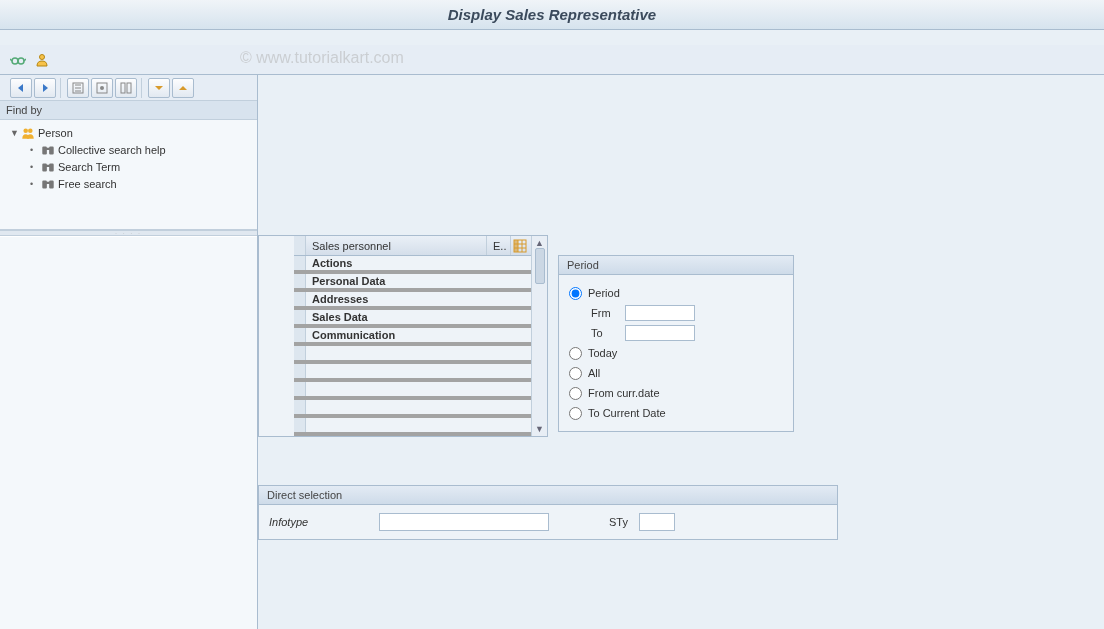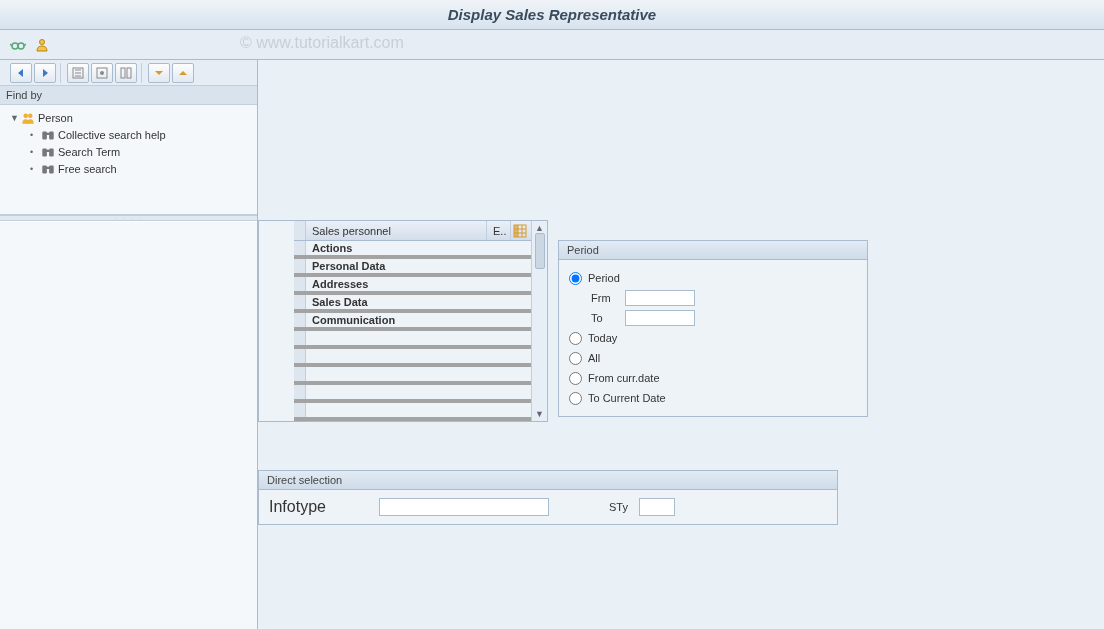--- a/index.html
+++ b/index.html
@@ -1,21 +1,21 @@
 <!DOCTYPE html>
 <html><head>
   <meta charset="utf-8">
   <style>
     * { box-sizing: border-box; margin: 0; padding: 0; font-family: Arial, Helvetica, sans-serif; }
     body { background: #e9f0f6; width: 1104px; height: 629px; overflow: hidden; font-size: 11px; color: #333; }
     
     .titlebar { height: 30px; background: linear-gradient(to bottom, #f0f4f8, #d6e3ee); border-bottom: 1px solid #a9bccf; display: flex; align-items: center; padding: 0 10px; justify-content: center; }
     .titlebar h1 { font-size: 15px; font-style: italic; font-weight: bold; color: #3b4a5c; }
     
-    .toolbar-main { height: 30px; background: #e6edf5; border-bottom: 1px solid #a9bccf; display: flex; align-items: center; padding: 0 10px; gap: 8px; position: relative; }
+    .toolbar-main { height: 30px; background: #e6edf5; border-bottom: 1px solid #a9bccf; display: flex; align-items: center; padding: 0 10px; gap: 8px; position: relative; margin-top: 15px; }
     .toolbar-main .icon-btn { width: 16px; height: 16px; display: flex; align-items: center; justify-content: center; cursor: pointer; }
     .watermark { position: absolute; left: 240px; top: 4px; color: #b0b0b0; font-size: 16px; opacity: 0.5; pointer-events: none; }
     
     .main-layout { display: flex; height: calc(629px - 60px); }
     .sidebar { width: 258px; background: #e9f0f6; border-right: 1px solid #a9bccf; display: flex; flex-direction: column; }
     .content { flex: 1; background: #e9f0f6; padding: 30px 10px 10px 10px; position: relative; }
     
     .sidebar-toolbar { height: 26px; background: #e6edf5; border-bottom: 1px solid #c1cfdc; display: flex; align-items: center; padding: 4px 6px; gap: 2px; }
     .tb-grp { display: flex; gap: 2px; padding: 0 4px; border-right: 1px solid #c1cfdc; }
     .tb-grp:last-child { border-right: none; }
@@ -47,33 +47,33 @@
     .gh-e { width: 24px; }
     .gh-icon { width: 20px; border-right:none; padding:2px; }
     .grid-rows { }
     .grid-row { display: flex; height: 18px; border-bottom: 4px solid #a3a3a3; font-weight:bold;}
     .gr-margin { width:12px; background:#dde6ef; border-right:1px solid #c1cfdc; height:100%;}
     .gr-cell { flex:1; padding: 1px 6px; font-size: 11px; }
     .grid-scroll { width: 16px; background: #e8eef5; border-left: 1px solid #c1cfdc; display:flex; flex-direction:column; justify-content:space-between; align-items:center; padding:2px 0;}
     .scroll-thumb { width:10px; height:36px; background:#cbd7e4; border:1px solid #a9bccf; border-radius:2px;}
     .scroll-arrow { color:#667; font-size:9px; cursor:pointer; }
     
-    .period-box { position: absolute; top: 180px; left: 300px; width: 310px; border: 1px solid #a9bccf; background: #eef3f8; }
+    .period-box { position: absolute; top: 180px; left: 300px; width: 236px; border: 1px solid #a9bccf; background: #eef3f8; }
     .box-title { background: linear-gradient(to bottom,#e3ebf4,#cedbe9); border-bottom: 1px solid #a9bccf; padding: 3px 8px; font-size: 11px; color: #444; }
     .box-body { padding: 8px 10px; }
     .radio-row { display: flex; align-items: center; height: 20px; }
     .radio-row input[type=radio] { margin-right: 6px; }
     .period-sub { padding-left: 22px; }
     .period-sub .srow { display:flex; align-items:center; height:20px;}
     .period-sub .slbl { width: 34px; font-size:11px; }
     .period-sub input { width: 70px; height:16px; border:1px solid #a9bccf; background:#fff; font-size:11px; padding:0 2px;}
     
     .direct-box { position: absolute; top: 410px; left: 0; width: 580px; border: 1px solid #a9bccf; background: #eef3f8; }
     .direct-body { padding: 8px 10px; display:flex; align-items:center;}
-    .direct-body .lbl { width: 110px; font-size: 16px; }
+    .direct-body .lbl { width: 110px; font-size: 11px; font-style: italic; }
     .direct-body input { height: 18px; border:1px solid #a9bccf; background:#fff; font-size:11px; padding:1px 3px;}
     
     .table-icon-svg { width:14px; height:14px; }
   </style>
 </head>
 <body>
 
 <div class="titlebar">
   <h1>Display Sales Representative</h1>
 </div>

